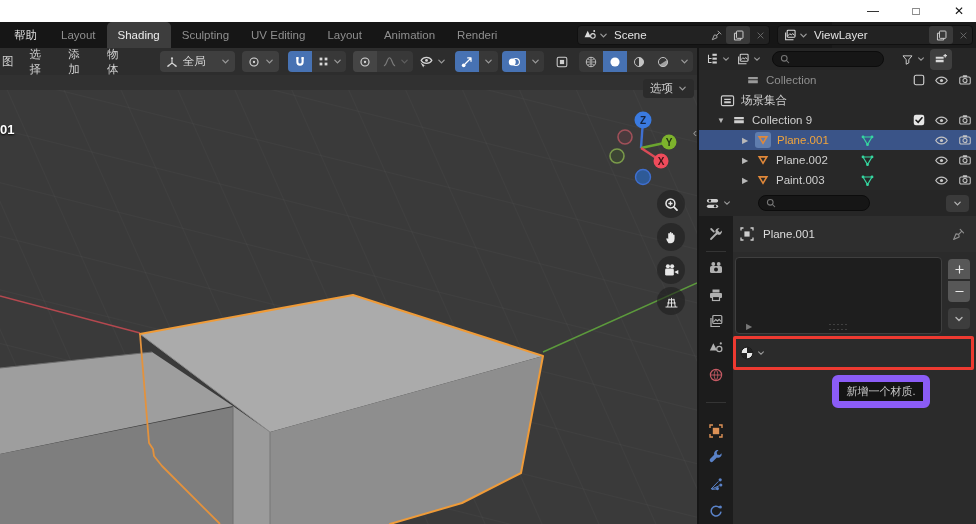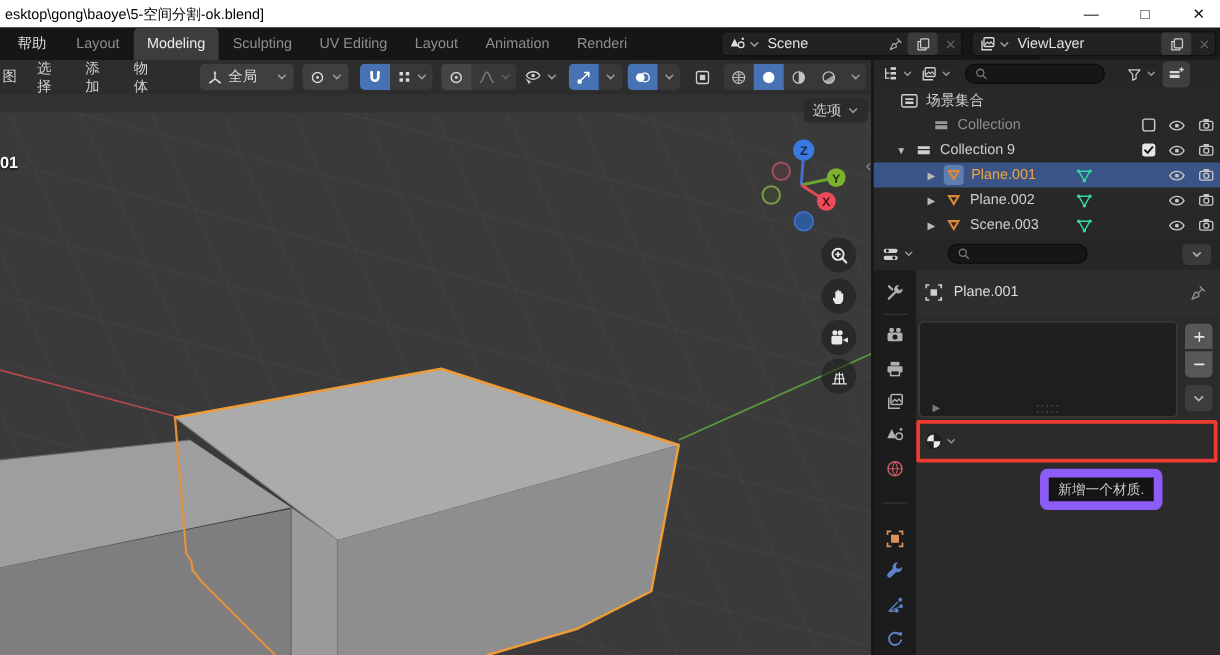--- a/index.html
+++ b/index.html
@@ -293,31 +293,30 @@
       </symbol>
     <symbol id="sy-gridsphere" viewBox="0 0 16 16">
         <path d="M2.4 13.2h11.2M4 9.4h8M5.2 6.4h5.6M8 4.6v8.6M5.8 5.4L4.4 13.2M10.2 5.4l1.4 7.8" fill="none" stroke="currentColor" stroke-width="0.9"></path>
       </symbol>
   </defs>
 </svg>
 
 <div class="screen">
 
   <div class="titlebar">
-    <div class="title">esktop\gong\baoye\5-空间分割-ok.blend]</div>
     <div class="winbtn min">—</div>
     <div class="winbtn max">□</div>
     <div class="winbtn close">✕</div>
   </div>
 
   <div class="topbar">
     <div class="menu-help">帮助</div>
     <div class="tabs">
       <div class="tab">Layout</div>
-      <div class="tab active">Modeling</div>
+      <div class="tab active">Shading</div>
       <div class="tab">Sculpting</div>
       <div class="tab">UV Editing</div>
       <div class="tab">Layout</div>
       <div class="tab">Animation</div>
       <div class="tab">Renderi</div>
     </div>
     <div class="idblock" id="scene-block">
       <span style="padding-left:5px;color:#dcdcdc">
           <svg class="ic" width="14" height="14">
             <use href="#sy-scene"></use>
@@ -648,55 +647,55 @@
             <svg class="ic" width="14" height="14">
               <use href="#sy-newcoll"></use>
             </svg>
           </span>
       </div>
     </div>
 
     <div class="ol-rows">
       <div class="guide"></div>
 
+      <div class="ol-row dim">
+        <span style="margin-left:47px;color:#9a9a9a">
+            <svg class="ic" width="14" height="14">
+              <use href="#sy-coll"></use>
+            </svg>
+          </span>
+        <span class="name">Collection</span>
+        <span class="rowicons">
+          <span>
+              <svg class="ic" width="14" height="14">
+                <use href="#sy-chkoff"></use>
+              </svg>
+            </span>
+          <span>
+              <svg class="ic" width="15" height="15">
+                <use href="#sy-eye"></use>
+              </svg>
+            </span>
+          <span>
+              <svg class="ic" width="14" height="14">
+                <use href="#sy-cam"></use>
+              </svg>
+            </span>
+        </span>
+      </div>
+
       <div class="ol-row">
         <span style="margin-left:21px;color:#cfcfcf">
             <svg class="ic" width="15" height="15">
               <use href="#sy-scoll"></use>
             </svg>
           </span>
         <span class="name">场景集合</span>
       </div>
 
-      <div class="ol-row dim">
-        <span style="margin-left:47px;color:#9a9a9a">
-            <svg class="ic" width="14" height="14">
-              <use href="#sy-coll"></use>
-            </svg>
-          </span>
-        <span class="name">Collection</span>
-        <span class="rowicons">
-          <span>
-              <svg class="ic" width="14" height="14">
-                <use href="#sy-chkoff"></use>
-              </svg>
-            </span>
-          <span>
-              <svg class="ic" width="15" height="15">
-                <use href="#sy-eye"></use>
-              </svg>
-            </span>
-          <span>
-              <svg class="ic" width="14" height="14">
-                <use href="#sy-cam"></use>
-              </svg>
-            </span>
-        </span>
-      </div>
-
       <div class="ol-row">
         <span class="tridisc" style="margin-left:16px">▼</span>
         <span style="margin-left:5px;color:#cfcfcf">
             <svg class="ic" width="14" height="14">
               <use href="#sy-coll"></use>
             </svg>
           </span>
         <span class="name">Collection 9</span>
         <span class="rowicons">
           <span>
@@ -771,21 +770,21 @@
         </span>
       </div>
 
       <div class="ol-row">
         <span class="tridisc" style="margin-left:40px">▶</span>
         <span style="margin-left:5px;color:#e0883a">
             <svg class="ic" width="14" height="14">
               <use href="#sy-tri"></use>
             </svg>
           </span>
-        <span class="name">Scene.003</span>
+        <span class="name">Paint.003</span>
         <span style="position:absolute;left:161px;color:#35d6a0">
             <svg class="ic" width="15" height="15">
               <use href="#sy-tridata"></use>
             </svg>
           </span>
         <span class="rowicons">
           <span>
               <svg class="ic" width="15" height="15">
                 <use href="#sy-eye"></use>
               </svg>

